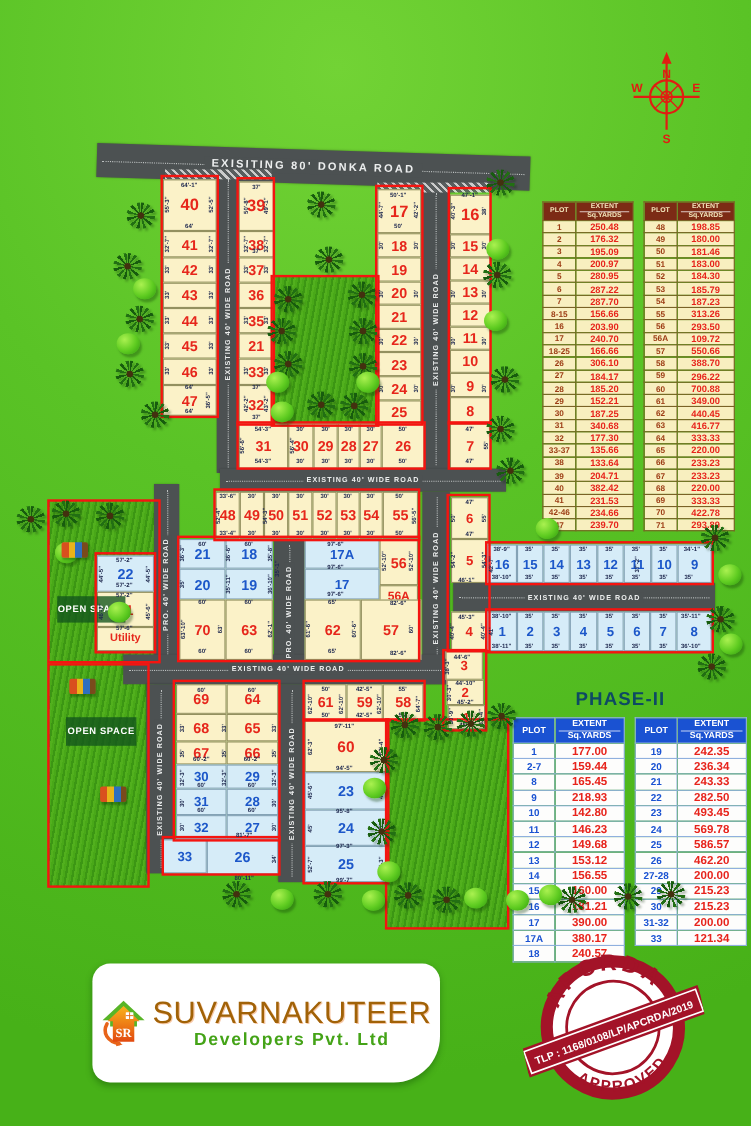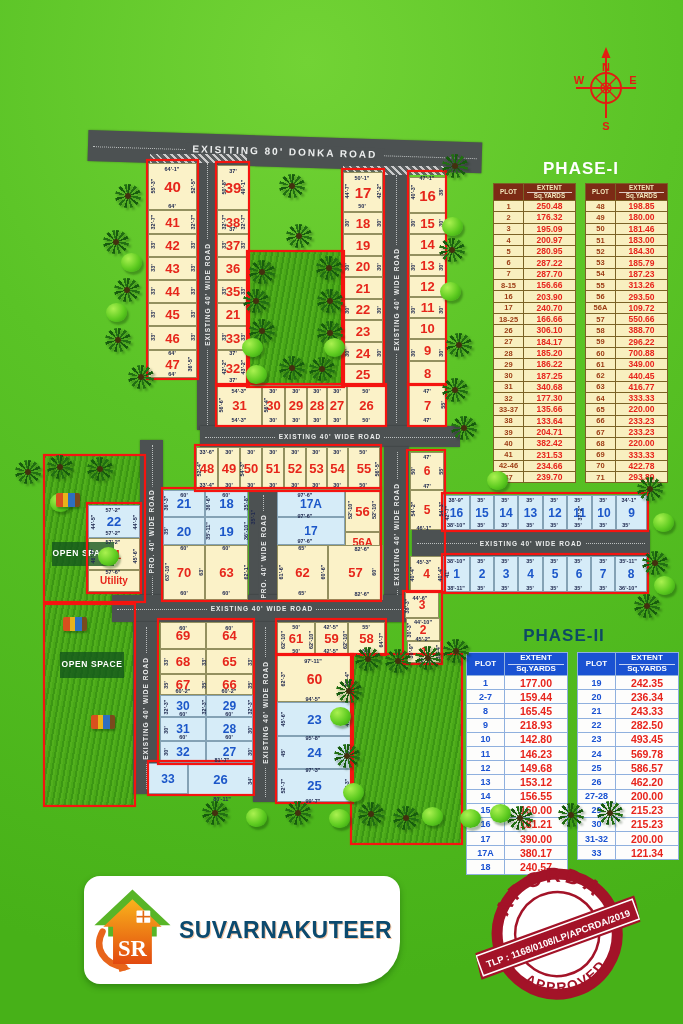--- a/index.html
+++ b/index.html
@@ -58,21 +58,21 @@
   .t2 td{height:13.2px;background:#fdfdfc}
   .t2 thead th{background:#1a52d2;color:#fff;font-size:8px;height:22px;line-height:1.1;font-weight:bold}
   .t2 .pn{width:37px;font-size:9px;font-weight:bold;color:#1a52d2}
   .t2 .val{width:62px;font-size:10.5px;font-weight:bold;color:#e7241c}
   #p2l{left:466px;top:652px}#p2r{left:577px;top:652px}
   .hx{display:block;border-bottom:1px solid rgba(255,255,255,.75);padding-bottom:.5px;margin:0 3px}
   
   .logo{position:absolute;left:84px;top:876px;width:316px;height:108px;background:#fff;
     border-radius:16px 16px 42px 16px;box-shadow:0 3px 6px rgba(10,60,0,.35);display:flex;align-items:center;padding:4px 8px;box-sizing:border-box;gap:6px}
   .logo .txt{flex:1;text-align:center}
-  .lg1{font-size:23px;font-weight:bold;color:#0c4a6e;letter-spacing:.5px;text-shadow:1px 1px 0 #f7c9a8}
+  .lg1{font-size:28px;font-weight:normal;color:#a16207;letter-spacing:.5px;text-shadow:1px 1px 0 #f7c9a8}
   .lg2{font-size:16px;font-weight:bold;color:#44a317;letter-spacing:1.5px}
   .lg3{font-size:16px;font-weight:bold;color:#ef7d1a;margin-top:2px}
   
   .stamp{position:absolute;left:474px;top:862px;width:168px;height:152px;transform:rotate(-12deg)}
 </style>
 </head>
 <body>
 
 <div class="page">
 
@@ -555,21 +555,20 @@
       <div class="bush" style="left: 98px; top: 547px;"></div>
       <div class="bush" style="left: 487px; top: 471px;"></div>
       <div class="bush" style="left: 490px; top: 804px;"></div>
       <div class="pg" style="left: 56px; top: 493px;"></div>
       <div class="pg" style="left: 63px; top: 617px;"></div>
       <div class="pg" style="left: 91px; top: 715px;"></div>
       <div class="oslabel" style="left: 52px; top: 542px; width: 62px; height: 24px;">OPEN SPACE</div>
       <div class="oslabel" style="left: 60px; top: 652px; width: 64px; height: 26px;">OPEN SPACE</div>
     </div>
 
-  <div id="ph1" class="phead">PHASE-I</div>
   <table id="p1l" class="t1">
     <thead>
         <tr>
       <th>PLOT</th>
       <th><span class="hx">EXTENT</span><span>Sq.YARDS</span></th>
     </tr>
       </thead>
       <tbody>
         <tr>
           <td class="pn">1</td>
@@ -622,21 +621,21 @@
         <tr>
           <td class="pn">27</td>
           <td class="val">184.17</td>
         </tr>
         <tr>
           <td class="pn">28</td>
           <td class="val">185.20</td>
         </tr>
         <tr>
           <td class="pn">29</td>
-          <td class="val">186.22</td>
+          <td class="val">152.21</td>
         </tr>
         <tr>
           <td class="pn">30</td>
           <td class="val">187.25</td>
         </tr>
         <tr>
           <td class="pn">31</td>
           <td class="val">340.68</td>
         </tr>
         <tr>
@@ -926,20 +925,21 @@
       <polygon points="48,100 30,90 34,104" fill="#e8641a"></polygon>
       <polygon points="50,2 97,46 80,46 80,60 20,60 20,46 3,46" fill="#58b527"></polygon>
       <polygon points="50,14 86,48 74,48 74,94 26,94 26,48 14,48" fill="url(#og)"></polygon>
       <rect x="55" y="28" width="17" height="15" rx="1" fill="#fff"></rect>
       <line x1="63.5" y1="28" x2="63.5" y2="43" stroke="#e2680f" stroke-width="2"></line>
       <line x1="55" y1="35.5" x2="72" y2="35.5" stroke="#e2680f" stroke-width="2"></line>
       <text x="50" y="84" text-anchor="middle" font-size="28" font-weight="bold" fill="#fff" font-family="Liberation Serif,serif">SR</text>
     </svg>
     <div class="txt">
       <div class="lg1">SUVARNAKUTEER</div>
+      <div class="lg2">Developers Pvt. Ltd</div>
     </div>
   </div>
 
   <svg class="stamp" viewBox="0 0 168 152">
     <circle cx="84" cy="72" r="60" fill="#fff" stroke="#a31328" stroke-width="11"></circle>
     <circle cx="84" cy="72" r="42" fill="none" stroke="#a31328" stroke-width="2.5"></circle>
     <defs>
       <path id="at" d="M32,72 A52,52 0 0 1 136,72"></path>
       <path id="ab" d="M26,72 A58,58 0 0 0 142,72"></path>
     </defs>

